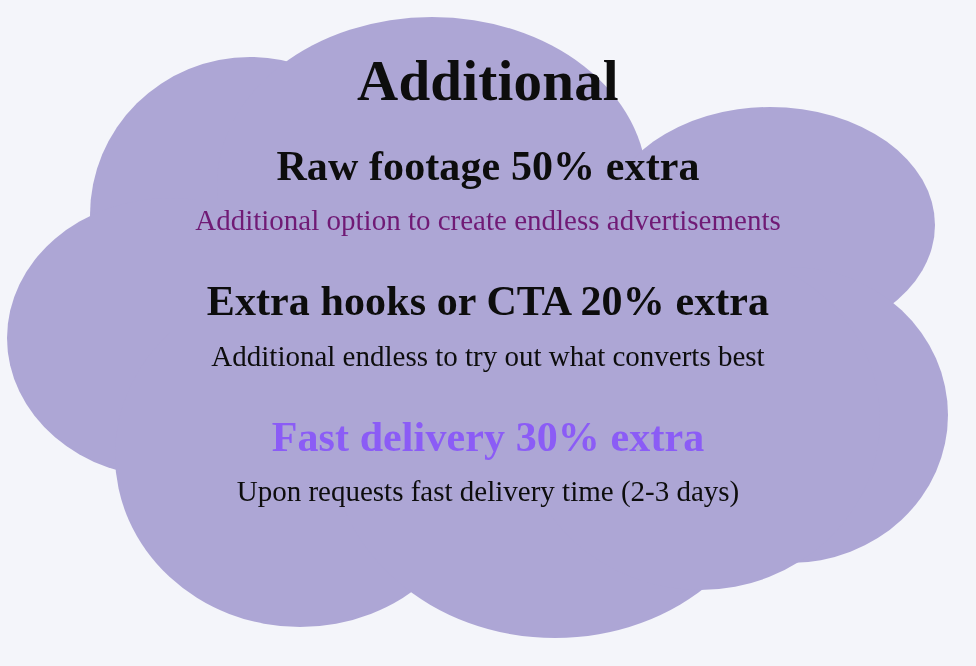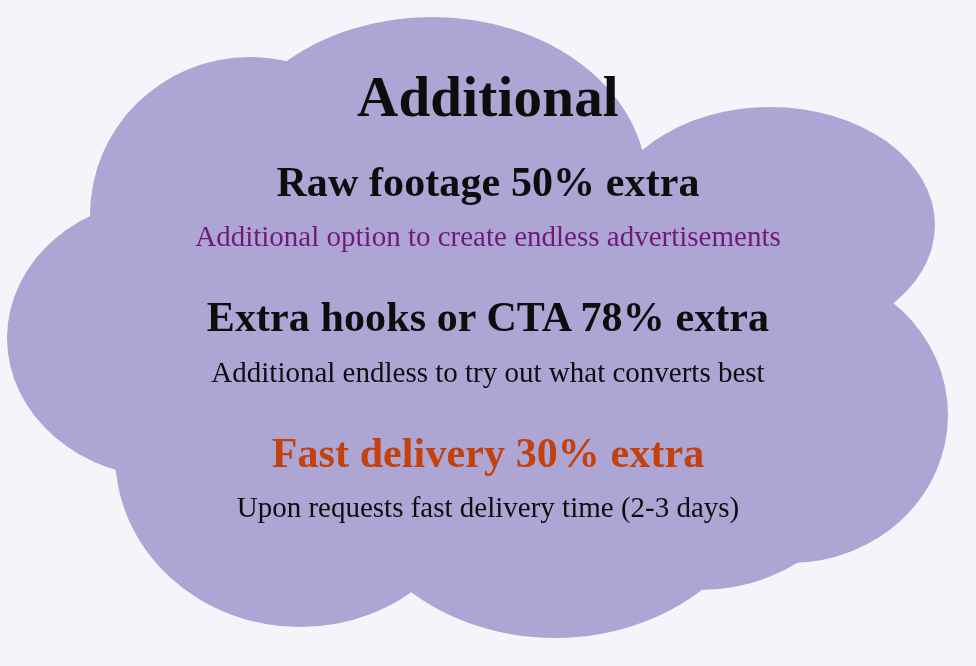--- a/index.html
+++ b/index.html
@@ -29,21 +29,21 @@
   }
   #content {
     position: absolute;
     left: 0;
     top: 0;
     width: 976px;
     height: 666px;
     display: flex;
     flex-direction: column;
     align-items: center;
-    padding-top: 68px;
+    padding-top: 52px;
     box-sizing: border-box;
   }
   .card-title {
     font-size: 57px;
     font-weight: bold;
     color: #0d0d0d;
     line-height: 1.02;
     letter-spacing: 0.2px;
     text-align: center;
     margin: 0 0 18px 0;
@@ -105,23 +105,23 @@
   <div id="content">
 
     <h1 class="card-title" style="color: rgb(13, 13, 13);">Additional</h1>
 
     <div class="feature">
       <div class="feature-heading" style="color: rgb(13, 13, 13);">Raw footage 50% extra</div>
       <div class="feature-desc" style="color: #701a75;">Additional option to create endless advertisements</div>
     </div>
 
     <div class="feature">
-      <div class="feature-heading" style="color: rgb(13, 13, 13);">Extra hooks or CTA 78% extra</div>
+      <div class="feature-heading" style="color: rgb(13, 13, 13);">Extra hooks or CTA 20% extra</div>
       <div class="feature-desc" style="color: rgb(13, 13, 13);">Additional endless to try out what converts best</div>
     </div>
 
     <div class="feature">
-      <div class="feature-heading" style="color: #c2410c;">Fast delivery 30% extra</div>
+      <div class="feature-heading" style="color: #8b5cf6;">Fast delivery 30% extra</div>
       <div class="feature-desc" style="color: rgb(13, 13, 13);">Upon requests fast delivery time (2-3 days)</div>
     </div>
 
   </div>
 </div>
 
 </body></html>

